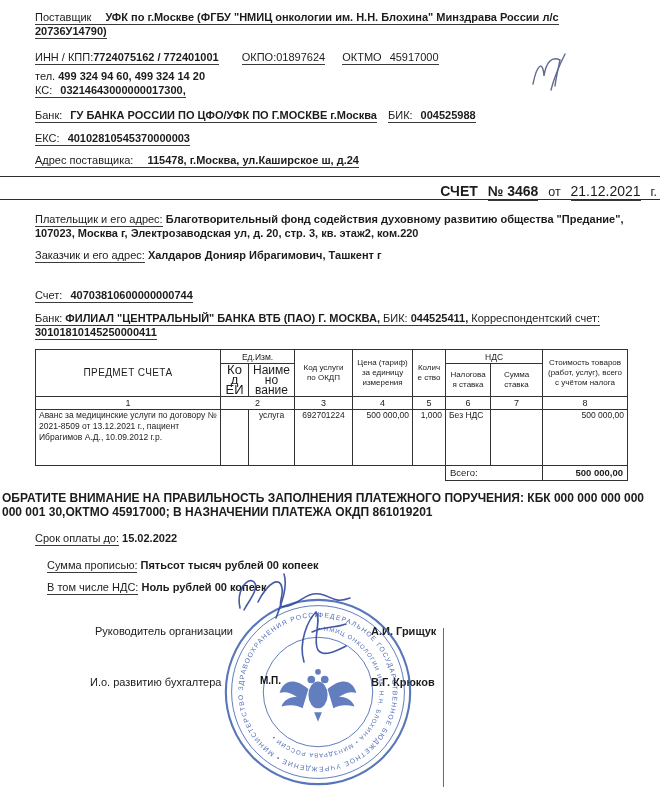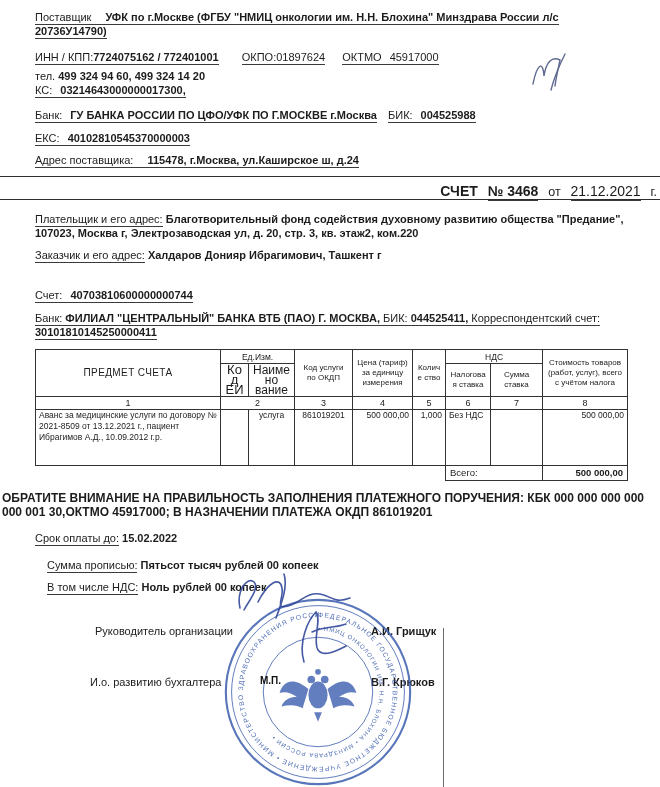--- a/index.html
+++ b/index.html
@@ -154,21 +154,21 @@
       <td>4</td>
       <td>5</td>
       <td>6</td>
       <td>7</td>
       <td>8</td>
     </tr>
     <tr class="data">
       <td class="al">Аванс за медицинские услуги по договору № 2021-8509 от 13.12.2021 г., пациент Ибрагимов А.Д., 10.09.2012 г.р.</td>
       <td></td>
       <td>услуга</td>
-      <td>861019201</td>
+      <td>692701224</td>
       <td class="ar">500 000,00</td>
       <td class="ar">1,000</td>
       <td class="al">Без НДС</td>
       <td></td>
       <td class="ar">500 000,00</td>
     </tr>
     <tr class="trow">
       <td colspan="6" class="nb"></td>
       <td colspan="2" class="tl">Всего:</td>
       <td class="tv">500 000,00</td>

